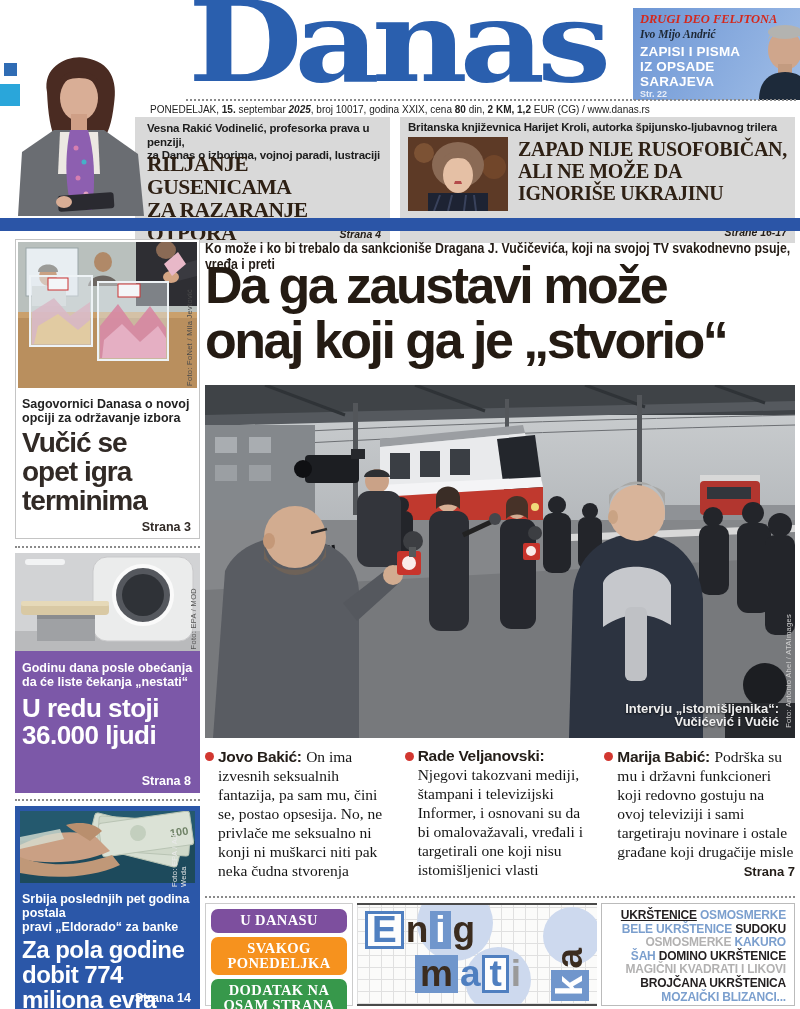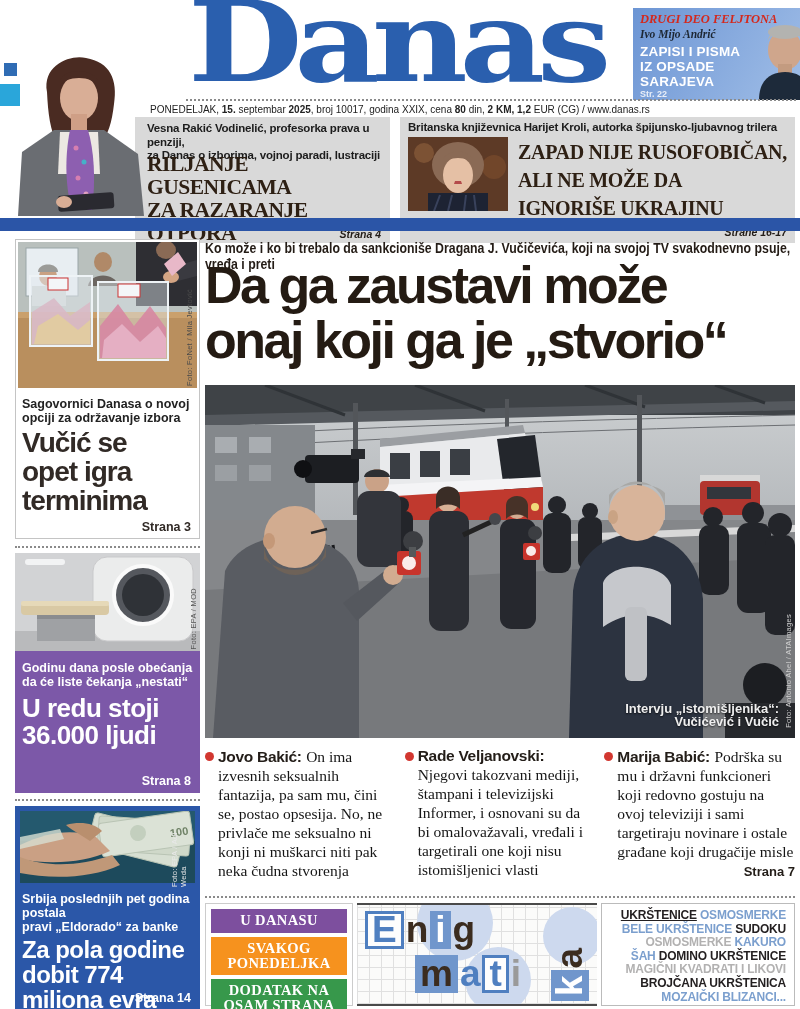--- a/index.html
+++ b/index.html
@@ -33,21 +33,21 @@
 
   
   .teaser{position:absolute;top:117px;height:126px;background:#d9d9d9;}
   .t-left{left:135px;width:255px;}
   .t-right{left:400px;width:395px;}
   .t-kick{font-weight:700;font-size:11.5px;line-height:13.5px;color:#1c1c1c;letter-spacing:-.2px;}
   .t-left .t-kick{position:absolute;left:12px;top:5px;}
   .t-right .t-kick{position:absolute;left:8px;top:4px;}
   .t-head{font-family:"Liberation Serif",serif;font-weight:700;color:#2e2014;}
   .t-left .t-head{position:absolute;left:12px;top:36px;font-size:21.5px;line-height:23px;letter-spacing:-.5px;}
-  .t-right .t-head{position:absolute;left:118px;top:21px;font-size:20px;line-height:28px;letter-spacing:-.3px;}
+  .t-right .t-head{position:absolute;left:118px;top:21px;font-size:20px;line-height:22px;letter-spacing:-.3px;}
   .t-page{position:absolute;font-style:italic;font-weight:700;font-size:10.5px;color:#231d18;margin-left:24px;}
   .t-left .t-page{right:9px;bottom:3px;}
   .t-right .t-page{right:8px;bottom:5px;}
   .kroli{position:absolute;left:8px;top:20px;width:100px;height:74px;}
   .bluebar{position:absolute;left:0;top:218px;width:800px;height:13px;background:#2b55a7;}
 
   
   .sb{position:absolute;left:15px;width:185px;}
   .sb1{top:239px;height:300px;border:1px solid #c4c4c4;background:#fff;box-sizing:border-box;}
   .sb1 .sb-kick{margin:5px 6px 0;font-weight:700;font-size:12.5px;line-height:14px;color:#222;}
@@ -86,21 +86,21 @@
   .q-name{font-weight:700;font-size:15.5px;color:#231d18;letter-spacing:-.3px;}
   .q-text{font-family:"Liberation Serif",serif;font-size:15.5px;line-height:19px;color:#161616;}
   .q-page{text-align:right;font-weight:700;font-size:13px;margin-top:3px;color:#231d18;}
   .sepC{left:205px;width:590px;top:896px;}
 
   
   .badges{position:absolute;left:205px;top:903px;width:148px;height:103px;border:1px solid #ccc;
     box-sizing:border-box;padding:5px;background:#fff;}
   .badge{font-family:"Liberation Serif",serif;font-weight:700;color:#fff;text-align:center;
     display:flex;align-items:center;justify-content:center;font-size:14.5px;line-height:15.5px;
-    letter-spacing:.4px;margin-bottom:4px;}
+    letter-spacing:.4px;margin-bottom:4px;border-radius:7px;}
   .badge:nth-child(1){height:24px;}
   .badge:nth-child(2),.badge:nth-child(3){height:38px;}
 
   .enig{position:absolute;left:357px;top:903px;width:240px;height:103px;box-sizing:border-box;
     border-top:2px solid #4a4a4a;border-bottom:2px solid #4a4a4a;background-color:#fbfbfa;
     background-image:repeating-linear-gradient(0deg,#e0e0e0 0 1px,transparent 1px 12px),
       repeating-linear-gradient(90deg,#e0e0e0 0 1px,transparent 1px 12px);overflow:hidden;}
   .enig-circle{position:absolute;border-radius:50%;background:#cdd9ee;}
   .ec1{left:60px;top:-20px;width:76px;height:76px;}
   .ec2{left:108px;top:42px;width:66px;height:66px;}
@@ -159,21 +159,21 @@
     </svg>
     <div class="fj-kick">DRUGI DEO FELJTONA</div>
     <div class="fj-author">Ivo Mijo Andrić</div>
     <div class="fj-title prel">ZAPISI I PISMA
 IZ OPSADE
 SARAJEVA</div>
     <div class="fj-page">Str. 22</div>
   </div>
 
   <div class="dotline dl-top"></div>
-  <div class="dateline"><span>PONEDELJAK, </span><span style="font-weight: 700;">15.</span><span> septembar </span><span style="font-weight: 700;">2025</span><span>, broj 10017, godina XXIX, cena </span><span style="font-weight: 700;">80</span><span> din, </span><span style="font-weight: 700;">2 KM, 1,2</span><span> EUR (CG) / www.danas.rs</span></div>
+  <div class="dateline"><span>PONEDELJAK, </span><span style="font-weight: 700;">15.</span><span> septembar </span><span style="font-weight: 700; font-style: italic;">2025</span><span>, broj 10017, godina XXIX, cena </span><span style="font-weight: 700;">80</span><span> din, </span><span style="font-weight: 700;">2 KM, 1,2</span><span> EUR (CG) / www.danas.rs</span></div>
 
   <div class="teaser t-left">
     <div class="t-kick prel">Vesna Rakić Vodinelić, profesorka prava u penziji,
 za Danas o izborima, vojnoj paradi, lustraciji</div>
     <div class="t-head prel">RILJANJE GUSENICAMA
 ZA RAZARANJE OTPORA</div>
     <div class="t-page">Strana 4</div>
   </div>
   <div class="teaser t-right">
     <div class="t-kick">Britanska književnica Harijet Kroli, autorka špijunsko-ljubavnog trilera „Prevodilac“</div>

